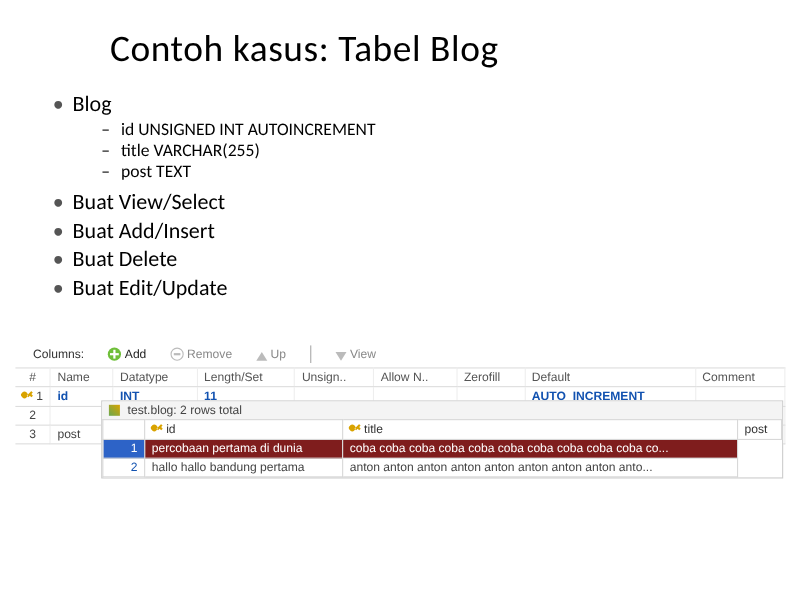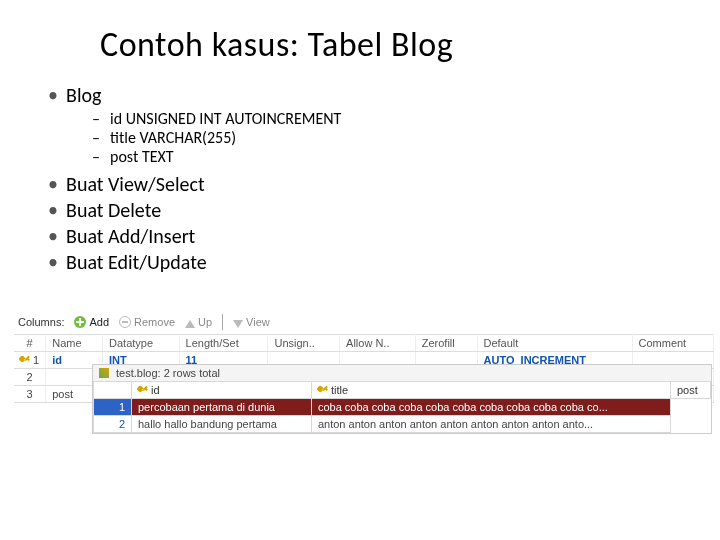--- a/index.html
+++ b/index.html
@@ -36,22 +36,23 @@
     left: 14px;
     top: 312px;
     width: 700px;
     font-family: "Segoe UI", Tahoma, sans-serif;
     font-size: 11px;
     color: #444;
   }
   .toolbar {
     display: flex;
     align-items: center;
-    gap: 10px;
+    gap: 22px;
     padding: 2px 4px;
+    margin-left: 12px;
   }
   .toolbar .lbl { color: #333; }
   .tbtn {
     display: inline-flex;
     align-items: flex-end;
     gap: 3px;
     color: #888;
   }
   .tbtn .ic { width: 12px; height: 12px; display: inline-block; }
   .tbtn.add .ic { border-radius: 50%; background: #6fbf3a; position: relative; }
@@ -123,22 +124,22 @@
 
   <ul class="top">
     <li><span>Blog</span>
       <ul class="sub">
         <li>id UNSIGNED INT AUTOINCREMENT</li>
         <li>title VARCHAR(255)</li>
         <li>post TEXT</li>
       </ul>
     </li>
     <li>Buat View/Select</li>
+    <li>Buat Add/Insert</li>
     <li>Buat Delete</li>
-    <li>Buat Add/Insert</li>
     <li>Buat Edit/Update</li>
   </ul>
 
   <div class="db-panel">
     <div class="toolbar">
       <span class="lbl">Columns:</span>
       <span class="tbtn add">
           <span class="ic"></span>
           <span>Add</span>
         </span>

